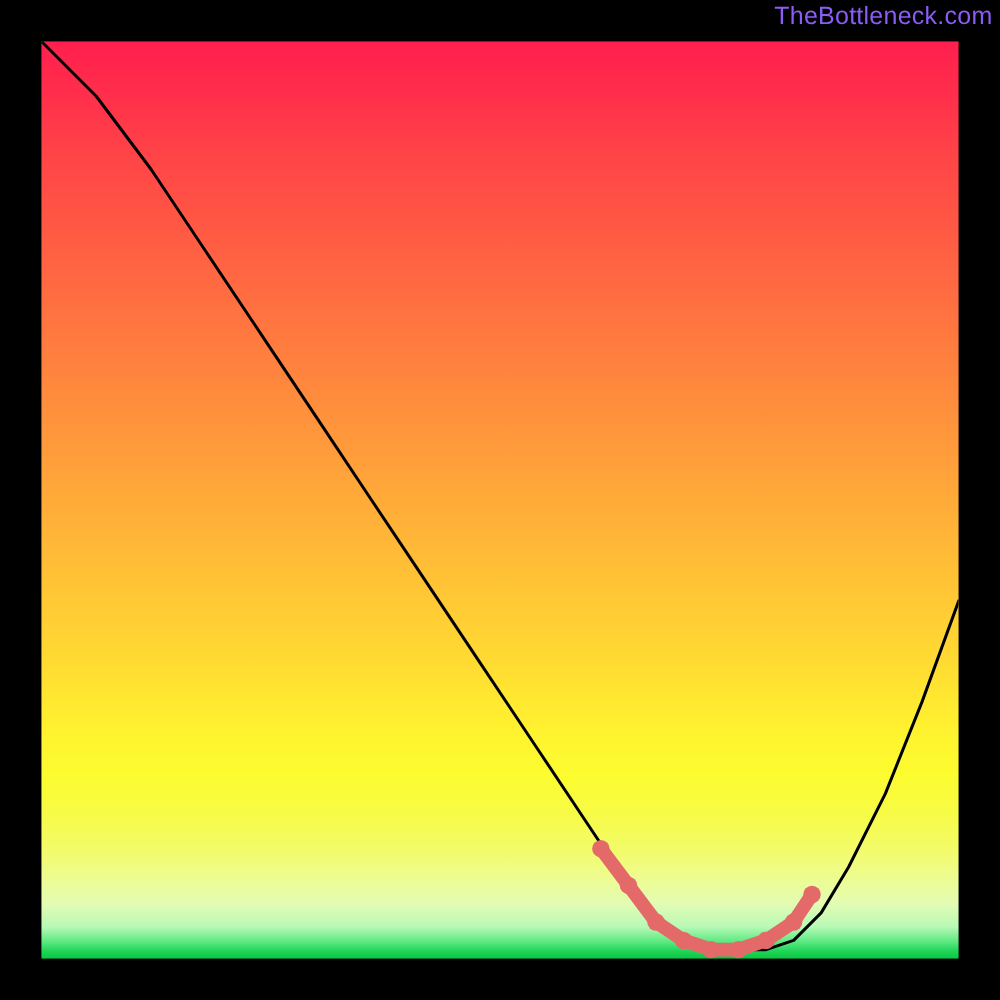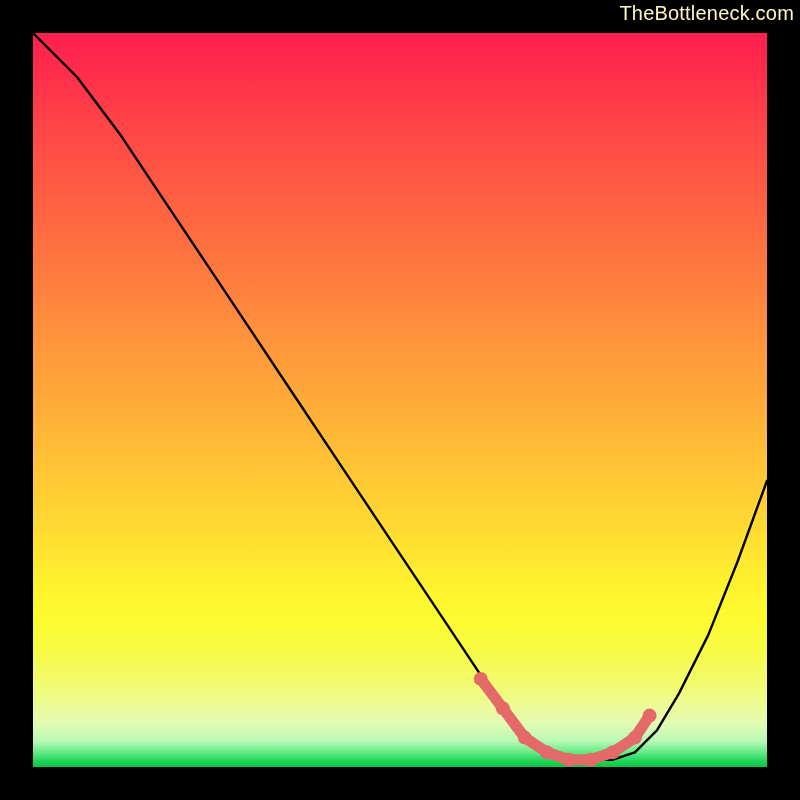--- a/index.html
+++ b/index.html
@@ -14,21 +14,21 @@
   .wrap {
     position: relative;
     width: 800px;
     height: 800px;
     background: #000;
   }
   .watermark {
     position: absolute;
     top: 2px;
     right: 6px;
-    color: #fef9c3;
+    color: #8b5cf6;
     font-size: 20px;
     font-weight: 400;
     letter-spacing: 0.2px;
     z-index: 20;
     user-select: none;
   }
   .plot {
     position: absolute;
     left: 33px;
     top: 33px;

